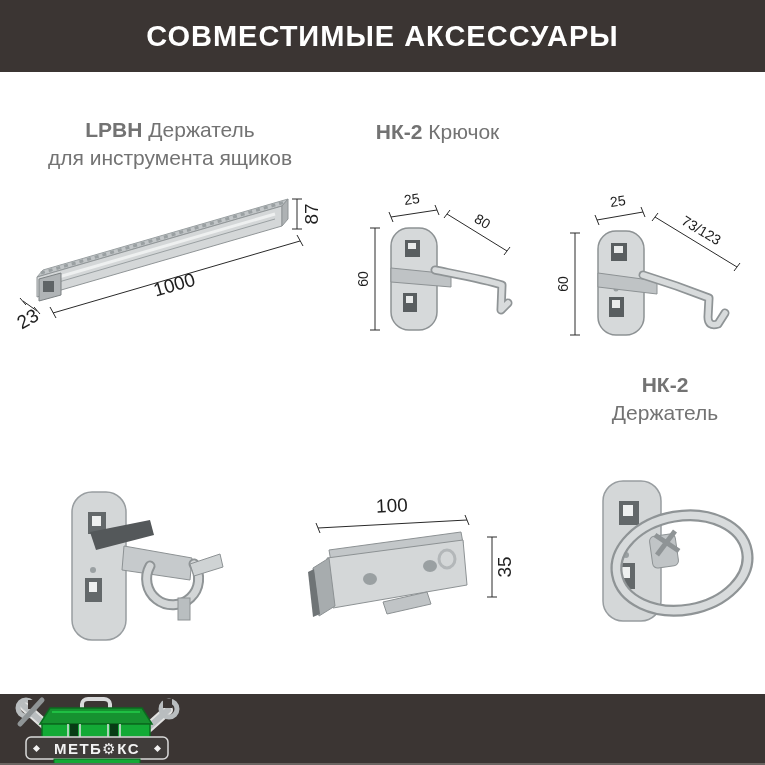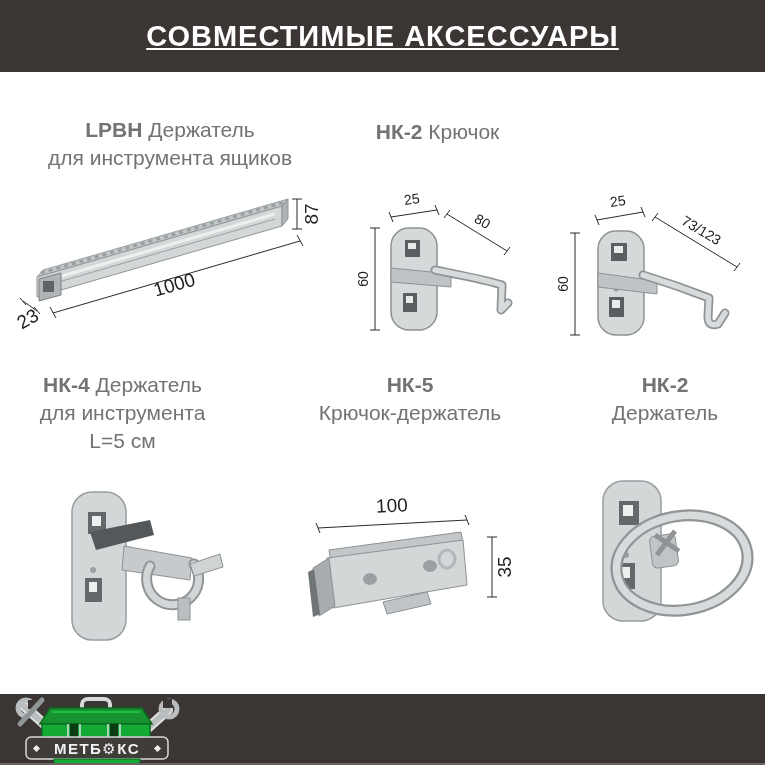--- a/index.html
+++ b/index.html
@@ -5,21 +5,21 @@
   html,body{margin:0;padding:0;background:#ffffff;}
   .page{
     position:relative;width:765px;height:765px;background:#ffffff;overflow:hidden;
     font-family:"Liberation Sans","DejaVu Sans",sans-serif;color:#1a1a1a;
   }
   .bar{position:absolute;left:0;width:765px;background:#3b3533;}
   .bar.header{top:0;height:72px;display:flex;align-items:center;justify-content:center;}
   .bar.footer{top:694px;height:71px;padding-left:20px;}
   .footer-edge{position:absolute;left:0;bottom:0;width:765px;height:2px;background:#6b6562;}
   .page-title{
-    color:#ffffff;font-weight:700;font-size:29px;letter-spacing:1px;text-decoration:underline;
+    color:#ffffff;font-weight:700;font-size:29px;letter-spacing:1px;
   }
   .cell-title{position:absolute;text-align:center;font-size:21px;line-height:28px;color:#737373;}
   .cell-title b{font-weight:700;}
   svg{position:absolute;overflow:visible;}
   svg text{font-family:"Liberation Sans","DejaVu Sans",sans-serif;fill:#1f1f1f;}
   .dim{font-size:14px;}
   .dim-lg{font-size:19px;}
   .logo-word{font-weight:700;font-size:15px;letter-spacing:1.5px;fill:#f2f2f2;}
 </style>
 </head>
@@ -125,30 +125,21 @@
     <rect x="64" y="112" width="15" height="20" fill="#595e60"></rect>
     <rect x="67" y="115" width="8" height="8" fill="#e9ebeb"></rect>
     <circle cx="71" cy="104" r="2.5" fill="#9aa0a2"></circle>
 
     <path d="M53,88 L112,96 L112,109 L53,102 Z" fill="#bfc3c5" stroke="#8d9294" stroke-width="1"></path>
 
     <path d="M98,90 C124,98 146,106 164,113 L163,132 Q163,142 173,139 L180,128" fill="none" stroke="#8f9496" stroke-width="9" stroke-linecap="round" stroke-linejoin="round"></path>
     <path d="M98,90 C124,98 146,106 164,113 L163,132 Q163,142 173,139 L180,128" fill="none" stroke="#d8dbdc" stroke-width="5.5" stroke-linecap="round" stroke-linejoin="round"></path>
   </svg>
 
-  <div class="cell-title" style="left:10px;top:371px;width:225px;">
-    <div><b>НК-4</b> <span>Держатель</span></div>
-    <div>для инструмента</div>
-    <div>L=5 см</div>
-  </div>
-
-  <div class="cell-title" style="left:290px;top:371px;width:240px;">
-    <div><b>НК-5</b></div>
-    <div>Крючок-держатель</div>
-  </div>
+
 
   <div class="cell-title" style="left:555px;top:371px;width:220px;">
     <div><b>НК-2</b></div>
     <div>Держатель</div>
   </div>
 
   <svg style="left:40px;top:480px;" width="200" height="170" viewBox="0 0 200 170">
     <rect x="32" y="12" width="54" height="148" rx="20" fill="#d4d7d8" stroke="#989da0" stroke-width="1.5"></rect>
     <rect x="48" y="32" width="18" height="22" fill="#63686a"></rect>
     <rect x="52" y="36" width="9" height="10" fill="#eef0f0"></rect>

